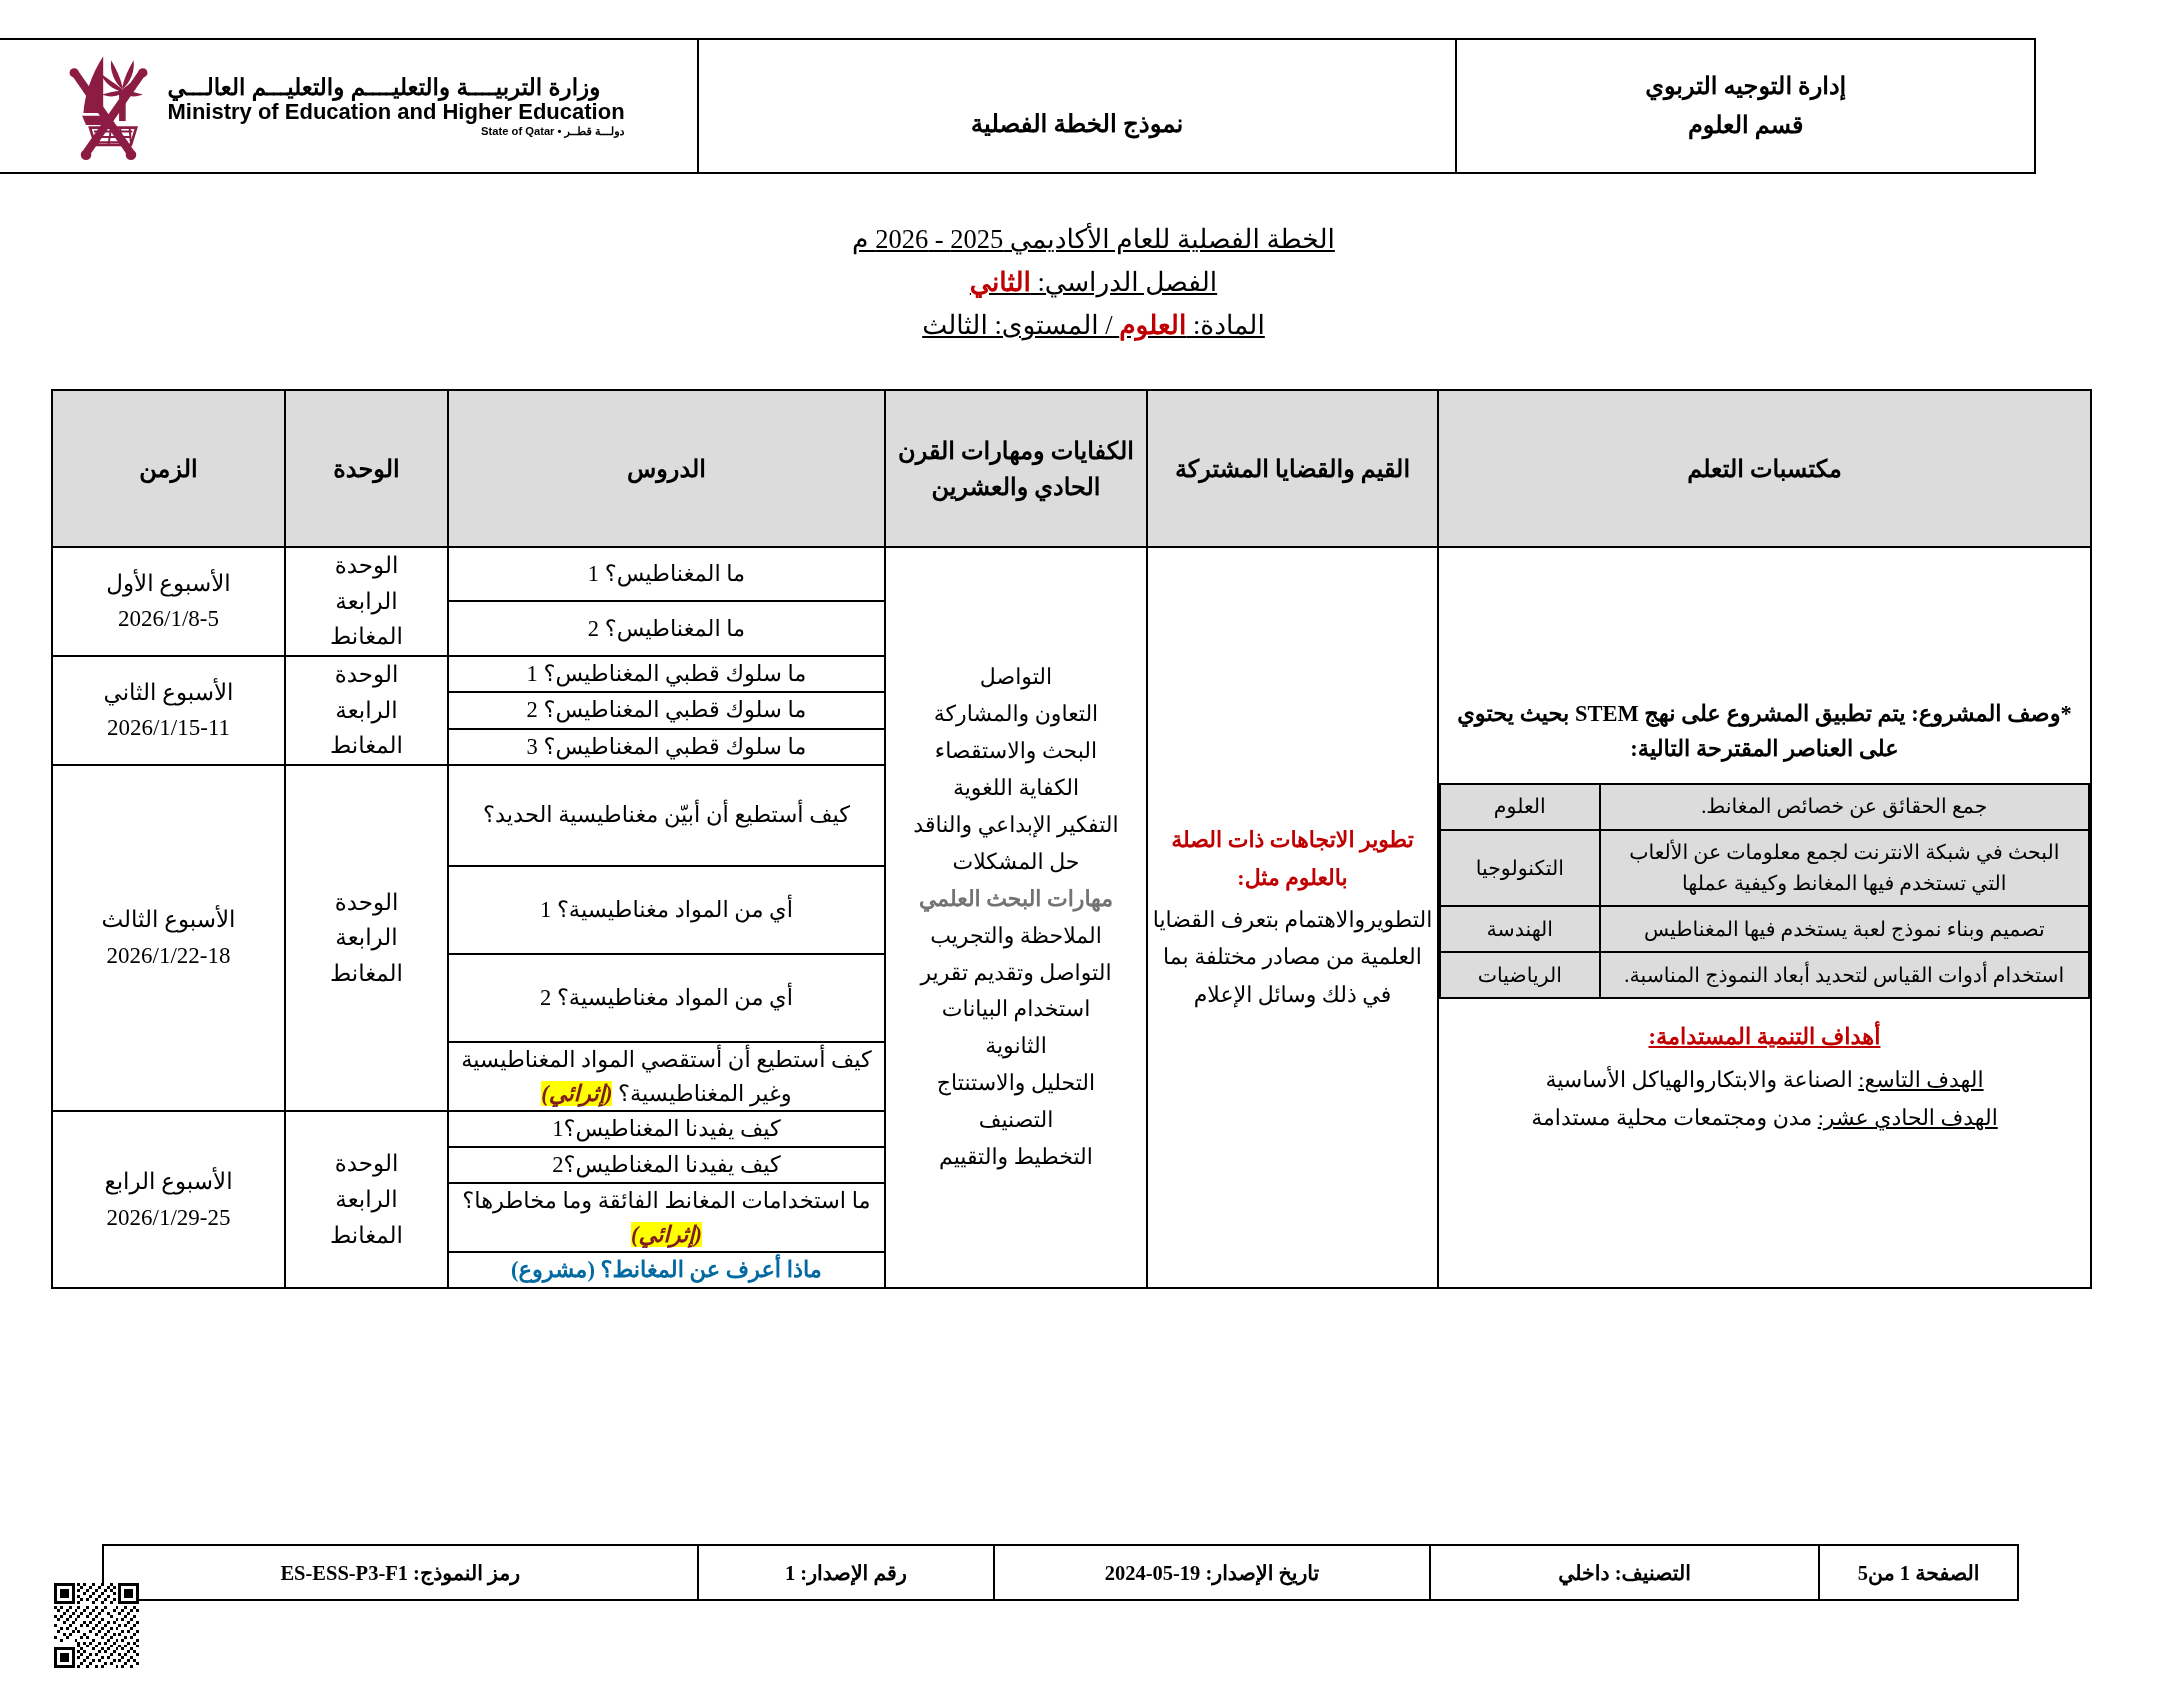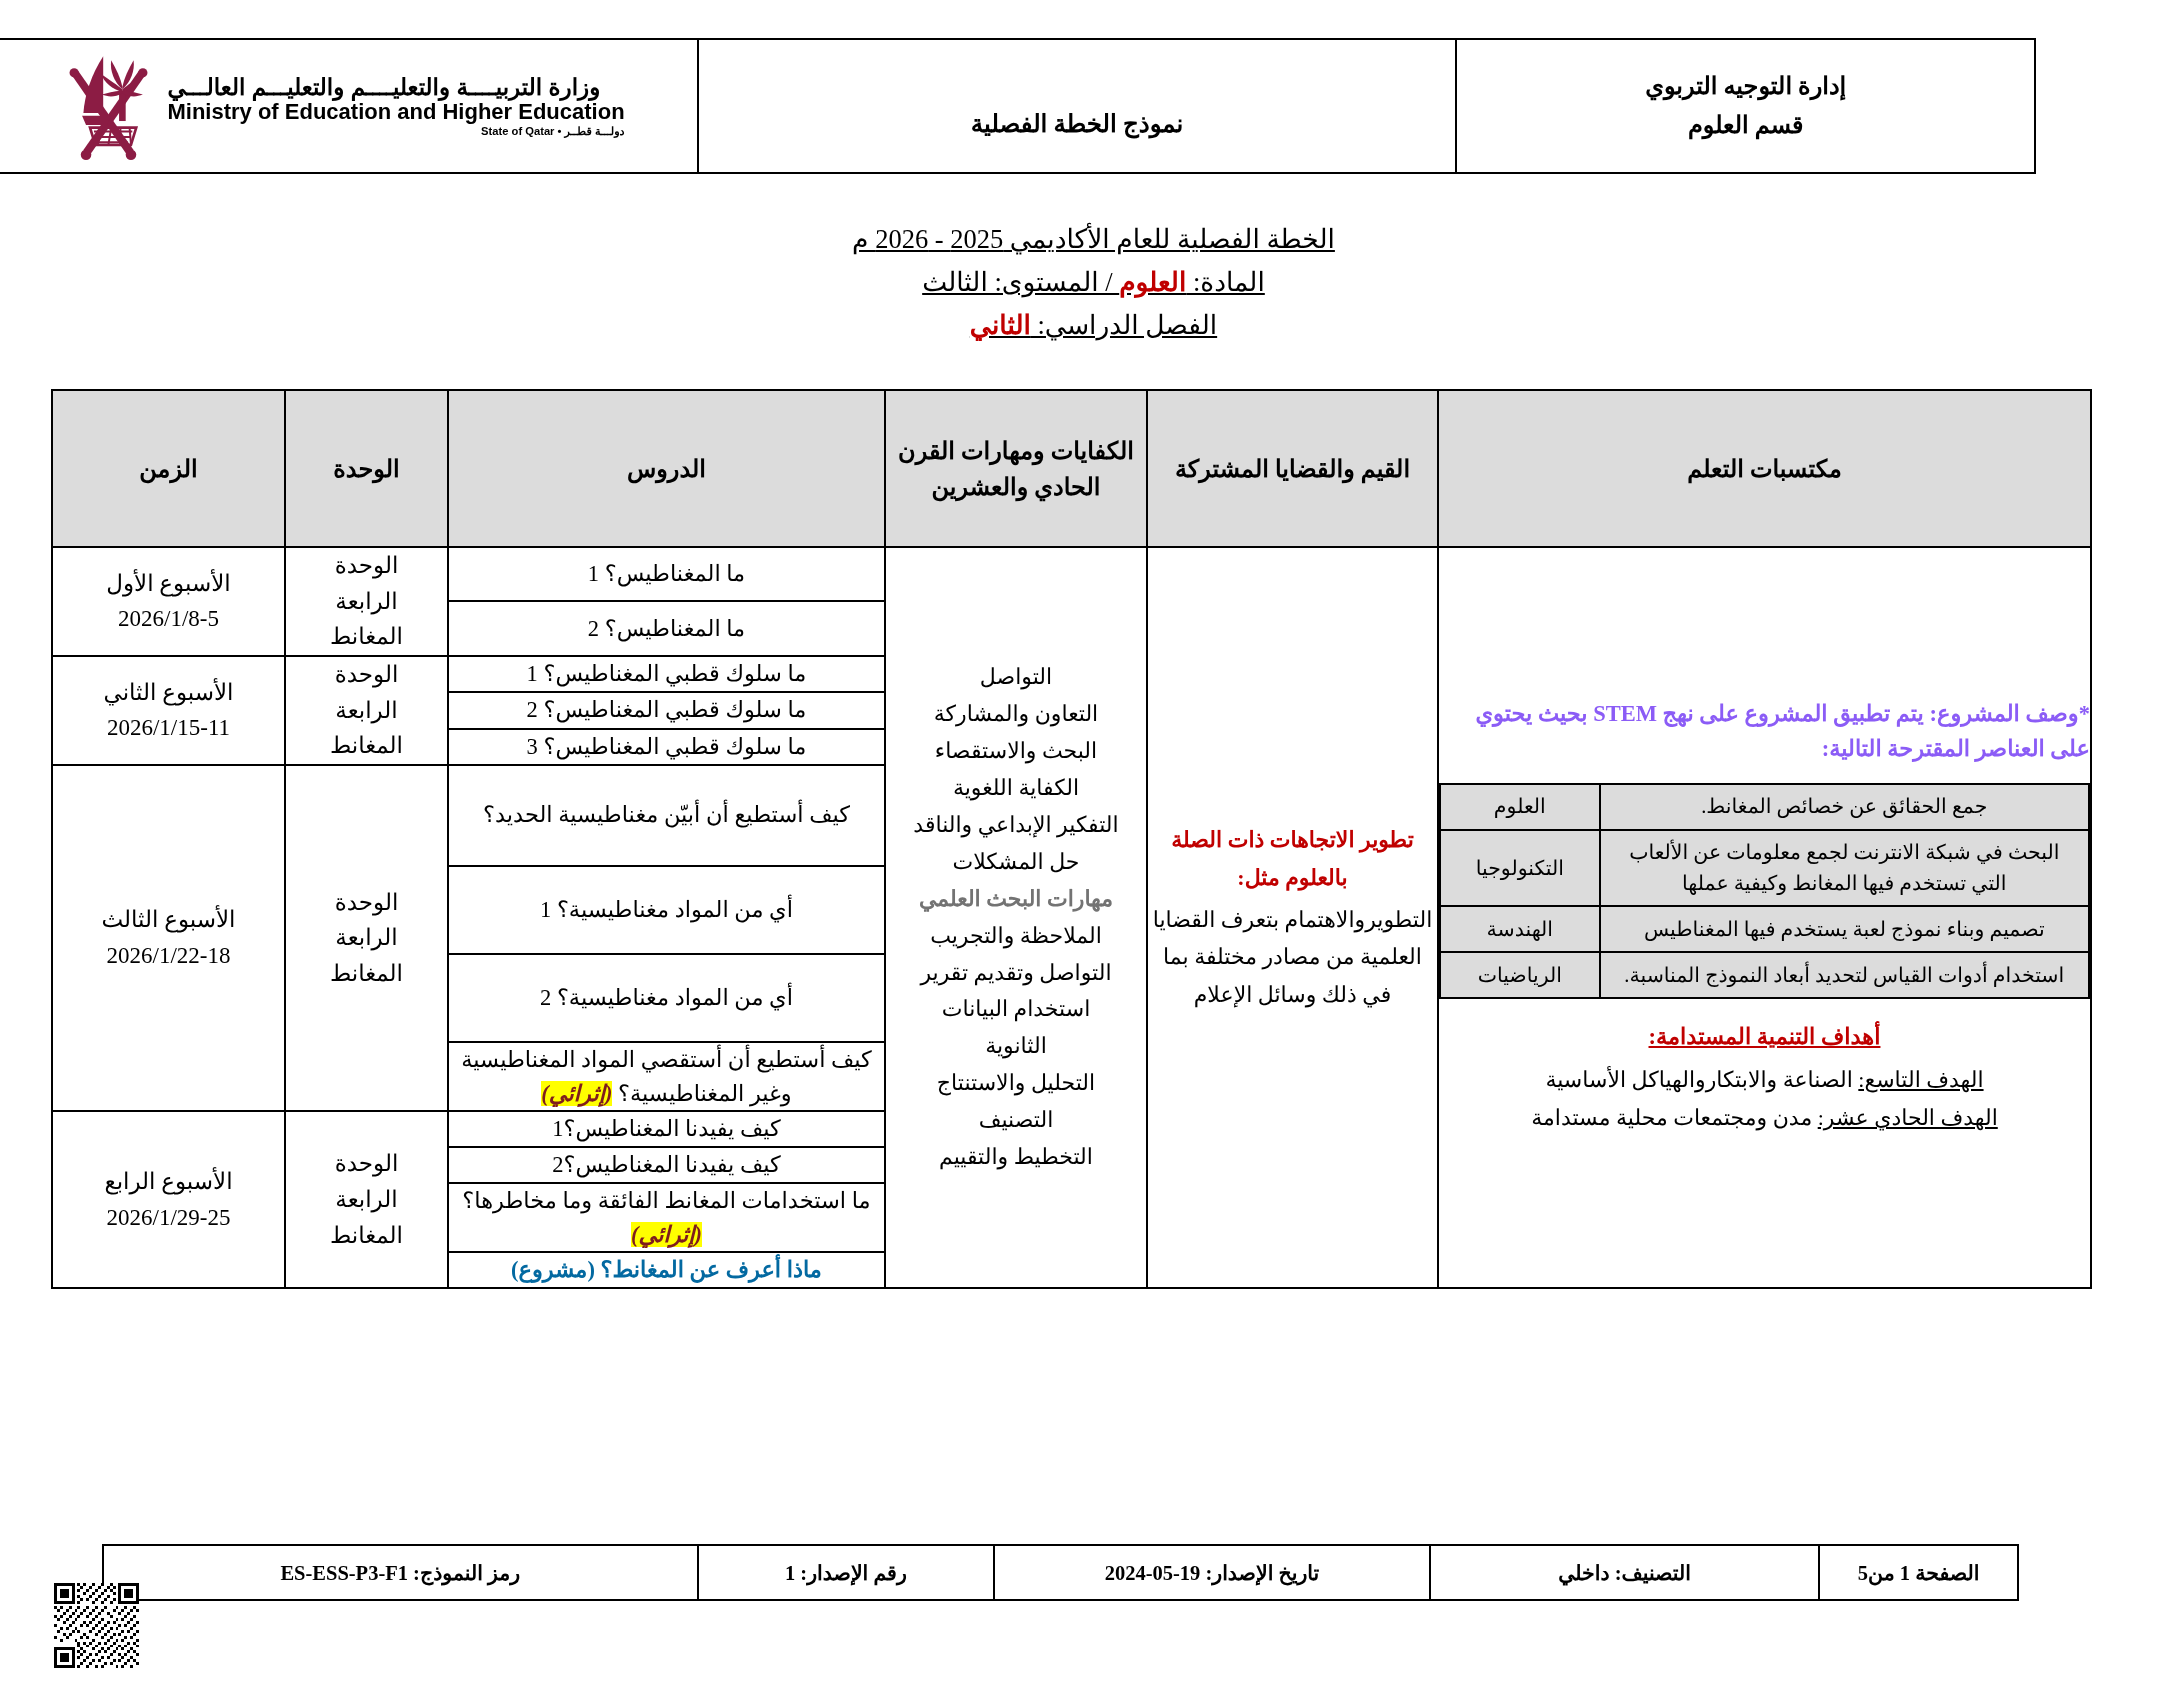--- a/index.html
+++ b/index.html
@@ -186,26 +186,26 @@
     margin-bottom: 4px;
   }
 
   
   .cell-muktasabat {
     vertical-align: top;
     padding: 17px 20px 13.2px 20px;
     text-align: center;
   }
   .stem-desc {
-    color: #8b5cf6;
+    color: #000000;
     font-weight: bold;
     font-size: 22.5px;
     line-height: 1.55;
     margin: 0 0 16px 0;
-    text-align: right;
+    text-align: center;
   }
   .stem-table {
     width: 100%;
     border-collapse: collapse;
     table-layout: fixed;
     margin: 0 0 20px 0;
   }
   .stem-table td {
     border: 2px solid #000;
     background: #DCDCDC;
@@ -319,24 +319,24 @@
             </div>
           </div>
         </td>
       </tr>
     </tbody>
   </table>
 
   <div class="titles">
     <div class="title-line">الخطة الفصلية للعام الأكاديمي 2025 - 2026 م</div>
     <div class="title-line">
-      <span>المادة: </span><span class="red-b">العلوم</span><span> / المستوى: الثالث</span>
+      <span>الفصل الدراسي: </span><span class="red-b">الثاني</span>
     </div>
     <div class="title-line">
-      <span>الفصل الدراسي: </span><span class="red-b">الثاني</span>
+      <span>المادة: </span><span class="red-b">العلوم</span><span> / المستوى: الثالث</span>
     </div>
   </div>
 
   <table class="main-table">
     <colgroup>
       <col class="col-muktasabat">
         <col class="col-qiyam">
         <col class="col-kifayat">
       <col class="col-duroos">
         <col class="col-wehda">

